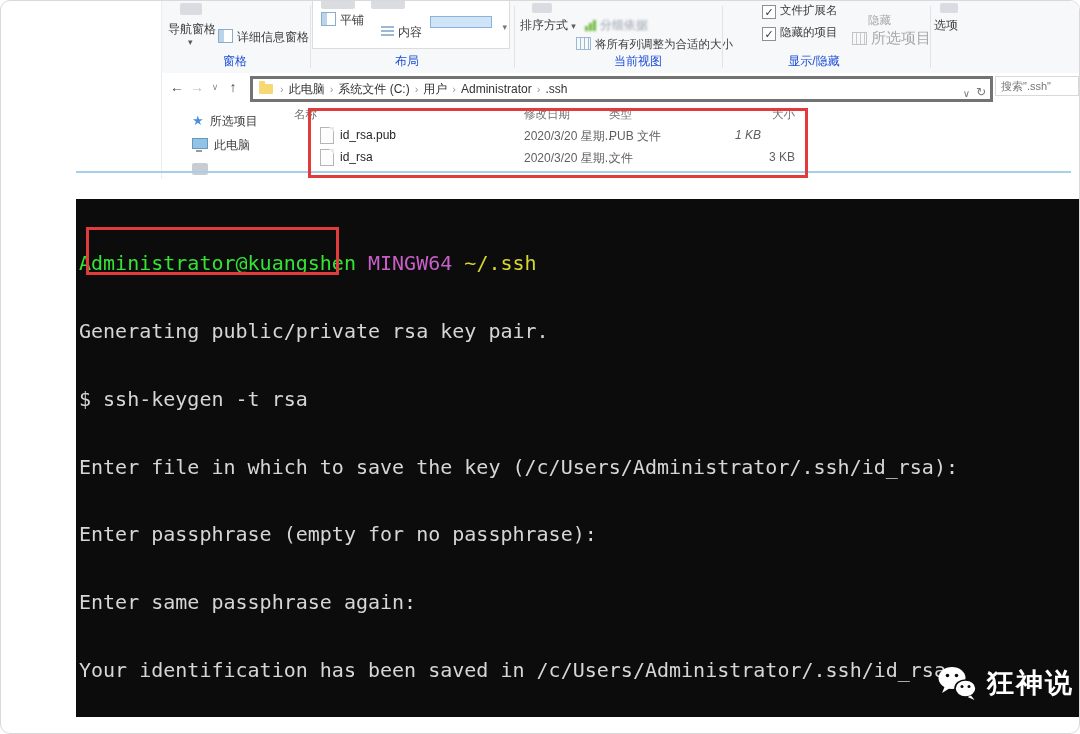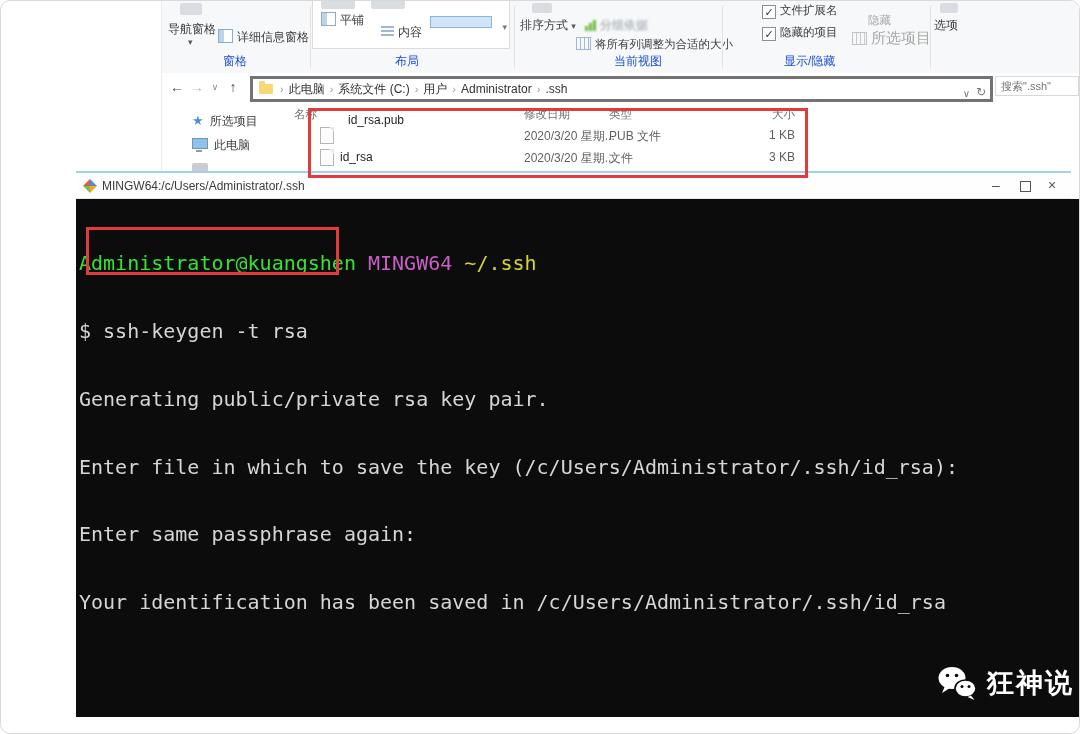--- a/index.html
+++ b/index.html
@@ -145,21 +145,21 @@
       </div>
       <div class="rb-item" style="left:600px;top:24px;font-size:11.5px;">
         <span class="chk">✓</span><span>隐藏的项目</span>
       </div>
       <div class="rb-item gray" style="left:706px;top:12px;font-size:11.5px;">
         <span>隐藏</span>
       </div>
       <div class="rb-item gray" style="left:690px;top:28px;font-size:15px;">
         <span class="icon-grid" style="border-color:#c3c3c3;background:repeating-linear-gradient(90deg,transparent 0 3px,#c9c9c9 3px 4px);"></span><span>所选项目</span>
       </div>
-      <div class="rb-label" style="left:622px;width:60px;">显示/隐藏</div>
+      <div class="rb-label" style="left:622px;width:60px;text-align:center;">显示/隐藏</div>
       <div class="rb-div" style="left:768px;"></div>
 
       <div class="frag" style="left:778px;top:2px;width:18px;height:10px;"></div>
       <div class="rb-item" style="left:772px;top:16px;">
         <span>选项</span>
       </div>
     </div>
 
     <div class="addrbar">
       <div class="nav-ico" style="left:6px;">←</div>
@@ -183,55 +183,44 @@
       </div>
       <div class="frag" style="left:30px;top:162px;width:16px;height:12px;background:#c9ccd1;"></div>
 
       <div class="col-h" style="left:132px;top:106px;">名称</div>
       <div class="col-h" style="left:362px;top:106px;">修改日期</div>
       <div class="col-h" style="left:447px;top:106px;">类型</div>
       <div class="col-h" style="left:580px;top:106px;width:53px;text-align:right;">大小</div>
 
       <div>
         <div class="page-ico" style="left:158px;top:126px;"></div>
-        <div class="frow-cell fname" style="left:178px;top:112px;margin-left:8px;">id_rsa.pub</div>
+        <div class="frow-cell fname" style="left:178px;top:127px;">id_rsa.pub</div>
         <div class="frow-cell" style="left:362px;top:127px;">2020/3/20 星期...</div>
         <div class="frow-cell" style="left:447px;top:127px;">PUB 文件</div>
-        <div class="frow-cell" style="left:573px;top:127px;width:60px;text-align:right;">1 KB</div>
+        <div class="frow-cell" style="left:573px;top:127px;width:60px;font-style:italic;">1 KB</div>
       </div>
 
       <div>
         <div class="page-ico" style="left:158px;top:148px;"></div>
         <div class="frow-cell fname" style="left:178px;top:149px;text-align:right;">id_rsa</div>
         <div class="frow-cell" style="left:362px;top:149px;">2020/3/20 星期...</div>
         <div class="frow-cell" style="left:447px;top:149px;">文件</div>
         <div class="frow-cell" style="left:573px;top:149px;width:60px;text-align:right;">3 KB</div>
       </div>
     </div>
   </div>
 
   <div class="terminal">
-    <div class="term-title">
-      <svg style="position:absolute;left:7px;top:6px;" width="14" height="14" viewBox="0 0 14 14">
-        <polygon points="7,0 14,7 7,7" fill="#4a90d9"></polygon>
-        <polygon points="7,0 0,7 7,7" fill="#e2574c"></polygon>
-        <polygon points="0,7 7,14 7,7" fill="#7ac143"></polygon>
-        <polygon points="14,7 7,14 7,7" fill="#f5a623"></polygon>
-      </svg>
-      <div class="term-title-text">MINGW64:/c/Users/Administrator/.ssh</div>
-      <div class="tbtn" style="right:60px;">–</div>
-      <div class="tbtn tmax" style="right:40px;"></div>
-      <div class="tbtn" style="right:4px;">×</div>
-    </div>
     <div class="term-body">
       <div class="term-lines">
         <div><span class="c-green">Administrator@kuangshen</span> <span class="c-mag">MINGW64</span> <span class="c-yel">~/.ssh</span></div>
+        <div>Generating public/private rsa key pair.</div>
         <div>$ ssh-keygen -t rsa</div>
-        <div>Generating public/private rsa key pair.</div>
         <div>Enter file in which to save the key (/c/Users/Administrator/.ssh/id_rsa):</div>
+        <div>Enter passphrase (empty for no passphrase):</div>
         <div>Enter same passphrase again:</div>
         <div>Your identification has been saved in /c/Users/Administrator/.ssh/id_rsa</div>
         
         
         
         
         
       </div>
       <div class="watermark">
         <svg width="40" height="34" viewBox="0 0 40 34">

